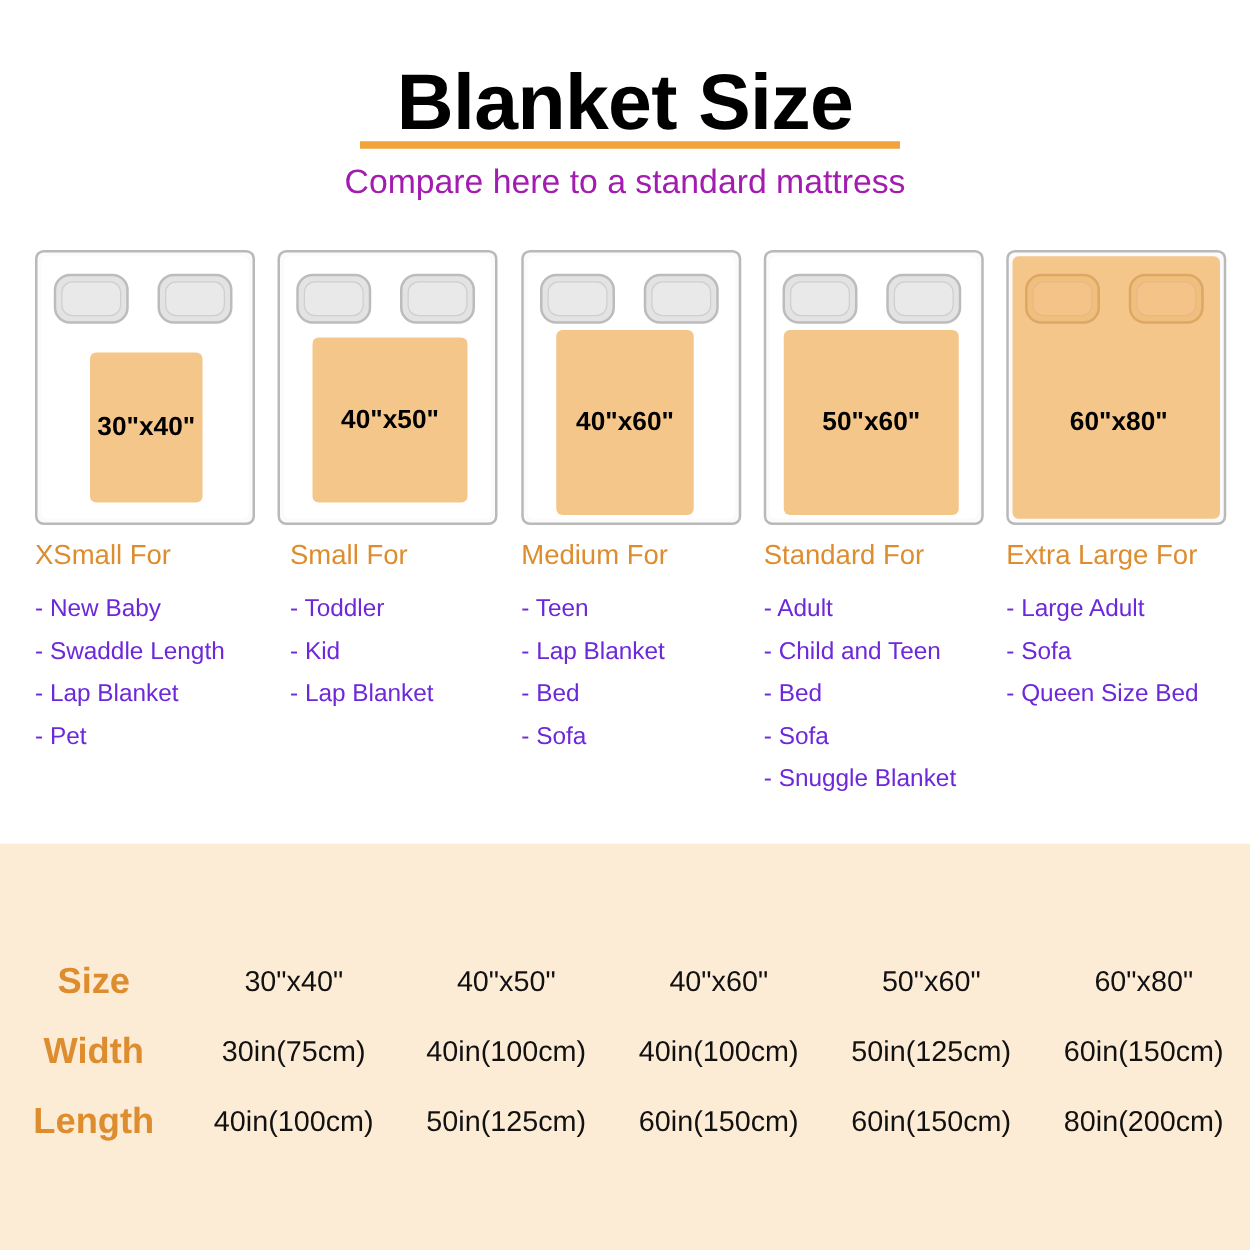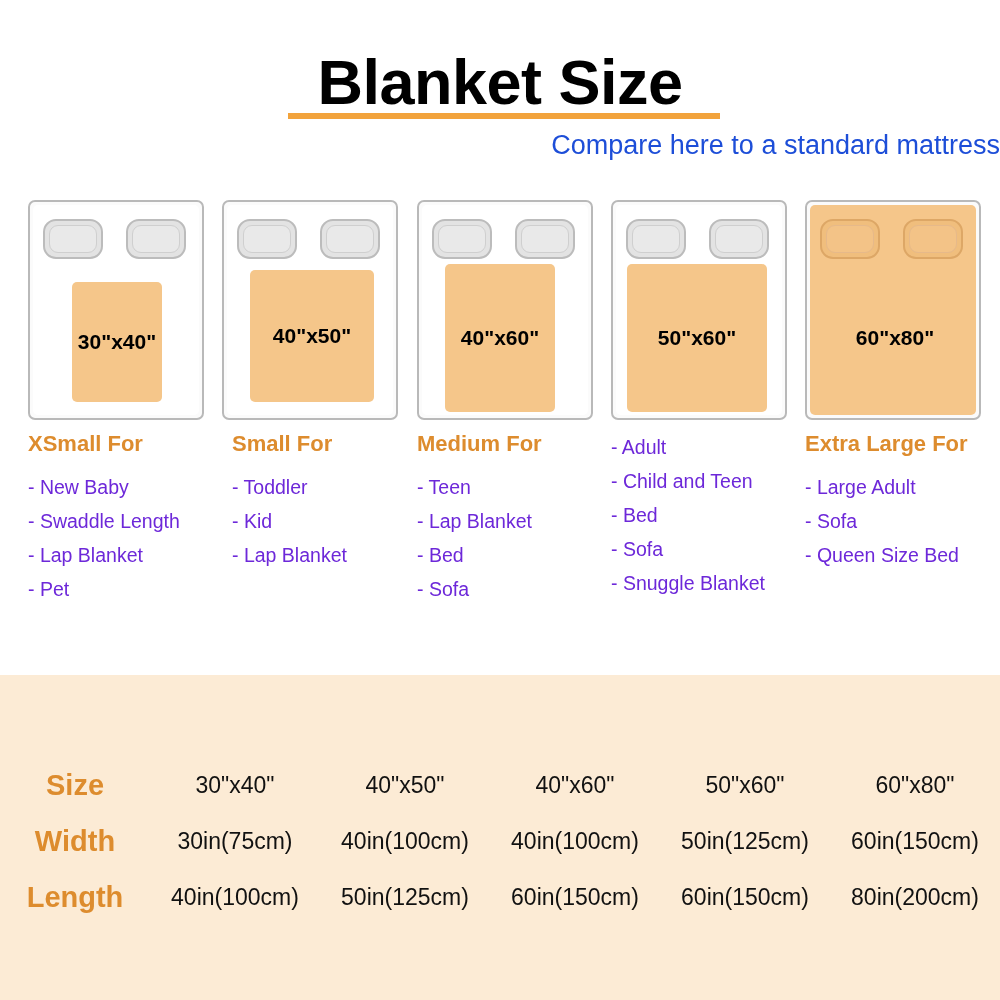--- a/index.html
+++ b/index.html
@@ -41,23 +41,22 @@
     top: 113px;
     width: 432px;
     height: 6px;
     background: #F2A33C;
   }
   #subtitle {
     position: absolute;
     left: 0; top: 128px;
     width: 1000px;
     font-size: 27px;
-    color: #1d4ed8;
+    color: #a21caf;
     line-height: 34px;
-    text-align: right;
   }
 
   
   #beds-row {
     position: absolute;
     left: 0; top: 200px;
     width: 1000px;
     height: 222px;
   }
   .bed-col {
@@ -132,21 +131,21 @@
   #categories {
     position: absolute;
     left: 0; top: 430px;
     width: 1000px;
     height: 215px;
   }
   .cat-col { position: absolute; top: 0; width: 200px; }
   .cat-head {
     color: #DD8C2E;
     font-size: 22px;
-    font-weight: bold;
+    font-weight: normal;
     line-height: 28px;
     margin-bottom: 12px;
     white-space: nowrap;
   }
   .cat-item {
     color: #6d28d9;
     font-size: 19.5px;
     line-height: 34px;
     white-space: nowrap;
   }
@@ -289,20 +288,21 @@
 
     <div class="cat-col" style="left:417px;">
       <div class="cat-head">Medium For</div>
       <div class="cat-item">- Teen</div>
       <div class="cat-item">- Lap Blanket</div>
       <div class="cat-item">- Bed</div>
       <div class="cat-item">- Sofa</div>
     </div>
 
     <div class="cat-col" style="left:611px;">
+      <div class="cat-head">Standard For</div>
       <div class="cat-item">- Adult</div>
       <div class="cat-item">- Child and Teen</div>
       <div class="cat-item">- Bed</div>
       <div class="cat-item">- Sofa</div>
       <div class="cat-item">- Snuggle Blanket</div>
     </div>
 
     <div class="cat-col" style="left:805px;">
       <div class="cat-head">Extra Large For</div>
       <div class="cat-item">- Large Adult</div>

